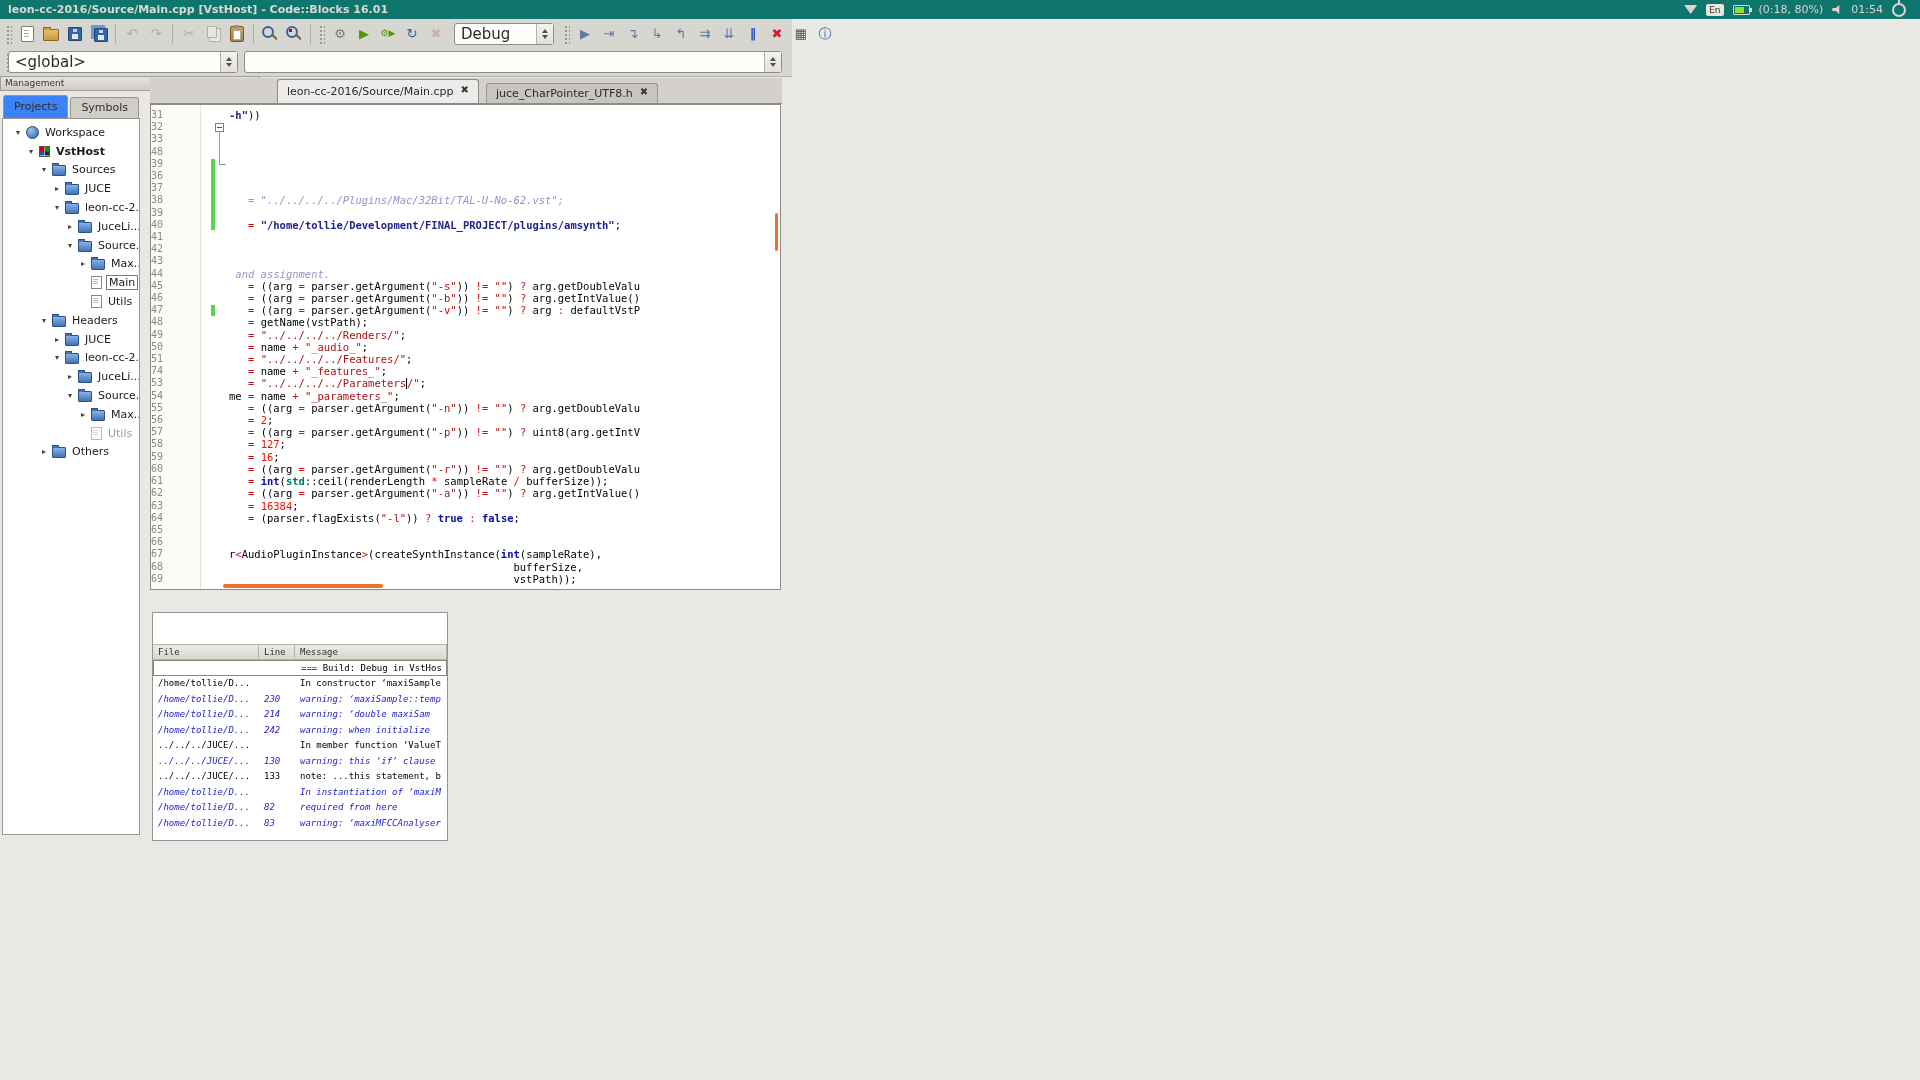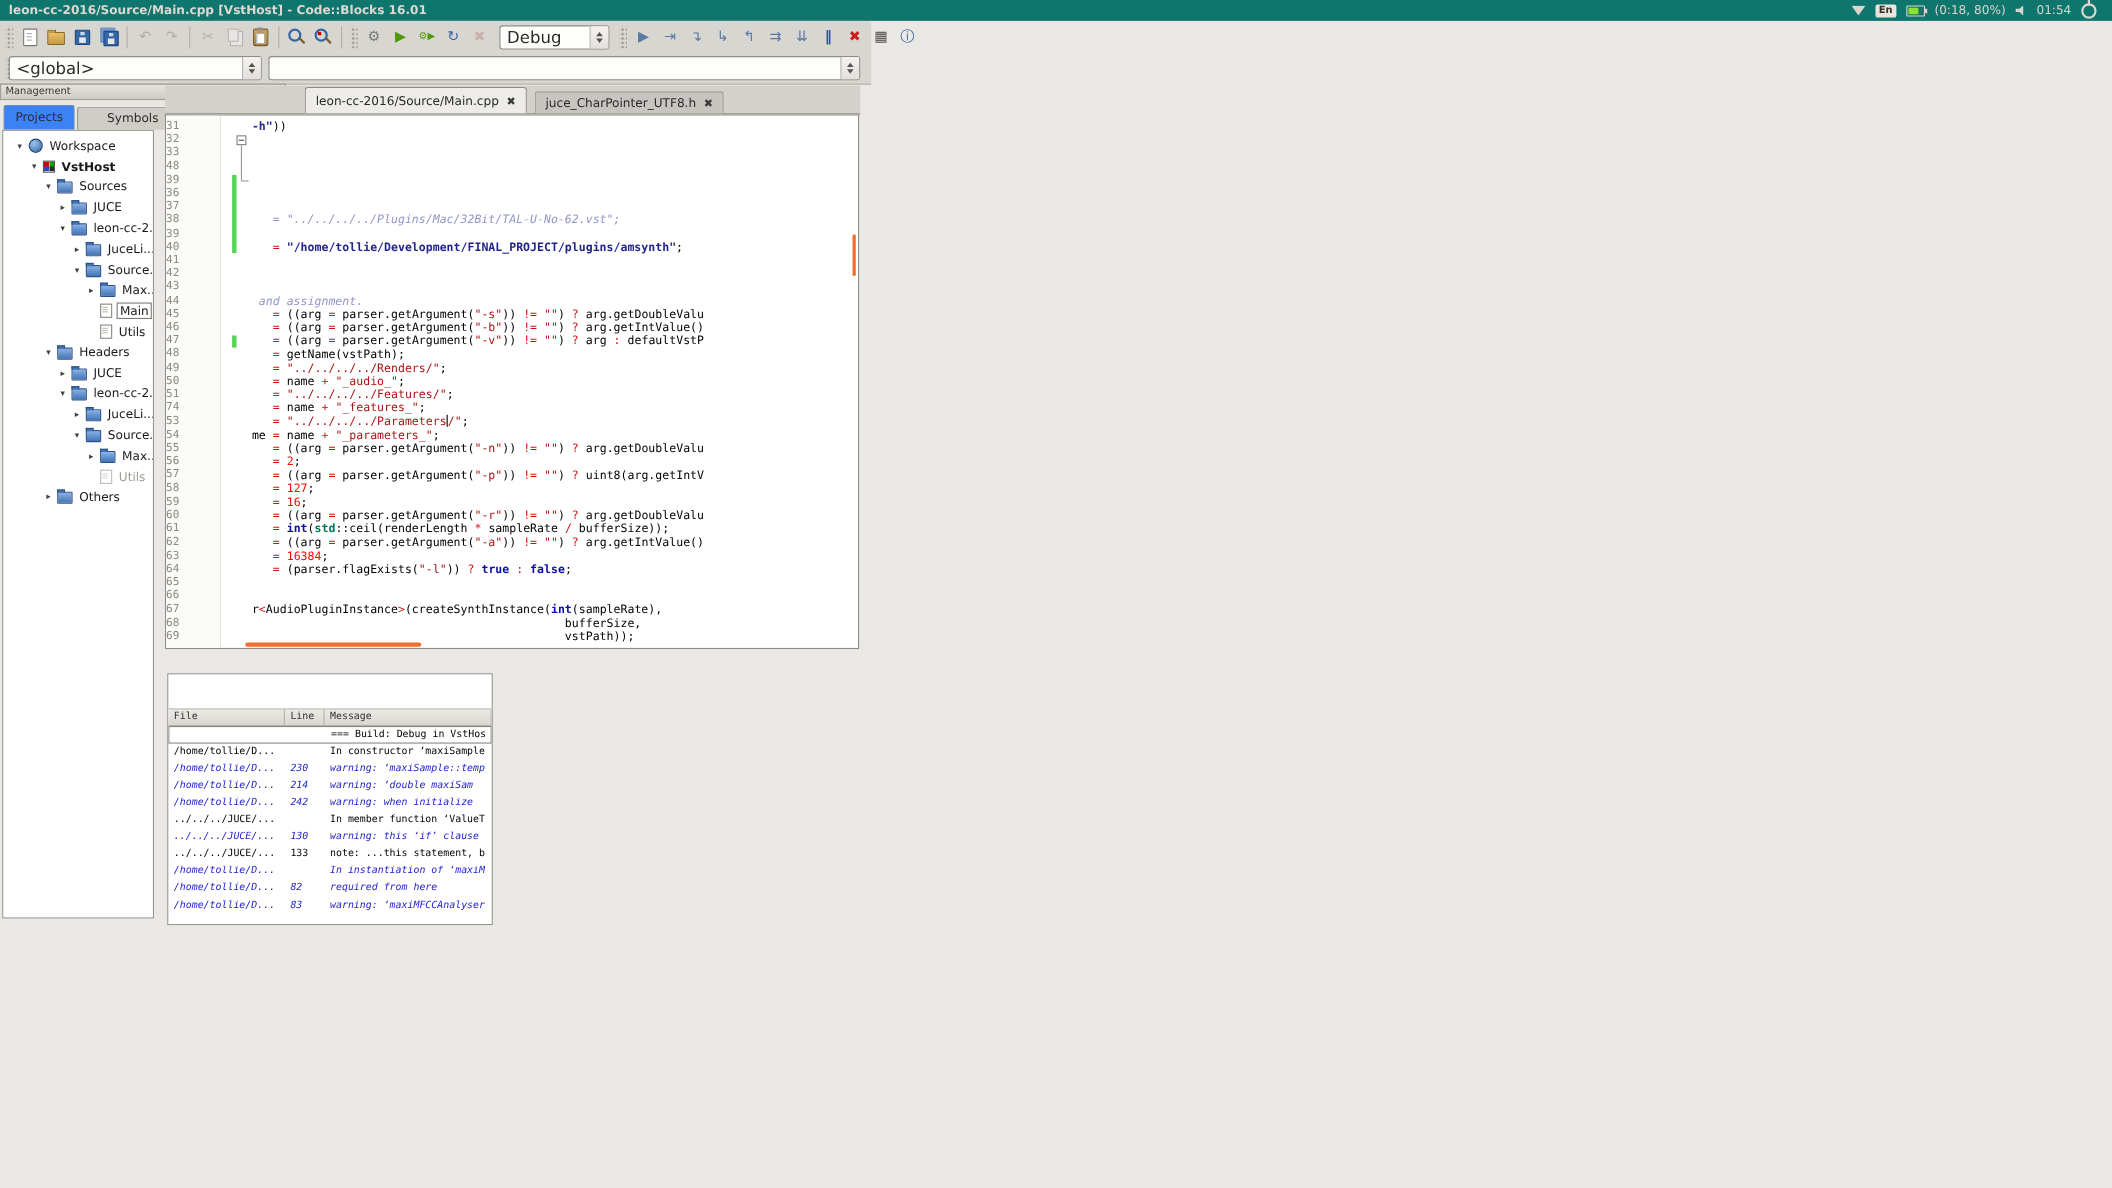--- a/index.html
+++ b/index.html
@@ -4,21 +4,21 @@
 <style>
   html,body{margin:0;padding:0}
   body{width:1920px;height:1080px;background:#e9e8e4;position:relative;overflow:hidden;
        font-family:"DejaVu Sans",sans-serif;color:#222}
   
   #titlebar{position:absolute;left:0;top:0;width:1920px;height:19px;background:#0f766e;
             display:flex;align-items:center;gap:9px;padding:0 14px 0 8px;box-sizing:border-box}
   #titlebar .title{color:#dcd9d2;font-size:11px;font-weight:bold;margin-right:auto;white-space:nowrap}
   #titlebar .traytxt{color:#d9d6cf;font-size:11px;white-space:nowrap}
   .wifi{width:13px;height:9px;background:#d9d6cf;clip-path:polygon(50% 100%,0 0,100% 0)}
-  .kbd{background:#e8e5de;color:#33322e;font-size:9px;font-weight:bold;border-radius:2px;padding:0 3px;line-height:12px}
+  .kbd{background:#e8e5de;color:#33322e;font-size:9px;font-weight:normal;border-radius:2px;padding:0 3px;line-height:12px}
   .batt{width:15px;height:8px;border:1px solid #d9d6cf;border-radius:1px;position:relative}
   .batt::before{content:"";position:absolute;left:1px;top:1px;bottom:1px;width:9px;background:#8ae234}
   .batt::after{content:"";position:absolute;right:-3px;top:2px;width:2px;height:4px;background:#d9d6cf}
   .vol{width:10px;height:10px;background:#d9d6cf;clip-path:polygon(0 35%,35% 35%,70% 5%,70% 95%,35% 65%,0 65%)}
   .gear{width:10px;height:10px;border:2px solid #d9d6cf;border-radius:50%;position:relative}
   .gear::before{content:"";position:absolute;left:50%;top:-5px;width:2px;height:5px;background:#d9d6cf;transform:translateX(-50%)}
   
   #toolbar1{position:absolute;left:0;top:19px;width:792px;height:29px;background:#d8d6d1;
             display:flex;align-items:center;padding-left:2px;box-sizing:border-box}
   #toolbar2{position:absolute;left:0;top:48px;width:792px;height:29px;background:#d8d6d1;
@@ -52,21 +52,21 @@
   .combo-btn .dn{width:0;height:0;border-left:3px solid transparent;border-right:3px solid transparent;border-top:4px solid #55524c}
   .tb-combo{width:100px;margin:0 6px}
   #combo-scope{position:absolute;left:8px;top:3px;width:230px}
   #combo-func{position:absolute;left:244px;top:3px;width:538px}
   
   #mgmt-caption{position:absolute;left:0;top:76px;width:260px;height:15px;background:linear-gradient(#e6e3de,#cfccc6);
       border:1px solid #a19e98;box-sizing:border-box;font-size:9px;color:#3a3a36;line-height:13px;padding-left:4px}
   #mgmt-close{position:absolute;right:3px;top:2px;width:11px;height:11px;border:1px solid #8a8780;background:#d8d5d0;
       font-size:7px;line-height:9px;text-align:center;color:#44423e;box-sizing:border-box}
   #mgmt-tabs{position:absolute;left:3px;top:93px;height:25px;display:flex;align-items:flex-end}
-  .ptab{font-size:11px;padding:3px 26px 4px;background:#d0cdc8;border:1px solid #9a9791;border-bottom:none;
+  .ptab{font-size:11px;padding:3px 10px 4px;background:#d0cdc8;border:1px solid #9a9791;border-bottom:none;
         border-radius:3px 3px 0 0;margin-right:2px;color:#2e2d2a}
   .ptab.act{background:#3b82f6;padding:4px 10px 5px}
   #tree{position:absolute;left:2px;top:118px;width:138px;height:717px;background:#fff;border:1px solid #9a9791;
         box-sizing:border-box;overflow:hidden;padding-top:4px}
   .tree-row{display:flex;align-items:center;height:18.8px;font-size:11px;color:#1a1a18;white-space:nowrap}
   .tree-arrow{width:14px;font-size:8px;color:#44423e;flex:none;text-align:center}
   .tri{display:inline-block;position:relative;flex:none;margin-left:1px}
   .tri-workspace{width:11px;height:11px;border-radius:50%;background:radial-gradient(circle at 35% 30%,#9cc4ee,#31639c);border:1px solid #1d4678}
   .tri-project{width:11px;height:11px;border:1px solid #555;box-sizing:border-box;background:
       linear-gradient(#d40000,#d40000) left top,linear-gradient(#00a000,#00a000) right top,
@@ -77,21 +77,21 @@
   .tri-file{width:9px;height:11px;background:#fff;border:1px solid #8a8780}
   .tri-file::after{content:"";position:absolute;left:1px;top:2px;width:5px;height:1px;background:#c0bdb7;box-shadow:0 2px 0 #c0bdb7,0 4px 0 #c0bdb7}
   .tree-label{margin-left:4px;padding:0 2px;overflow:hidden}
   .tl-bold{font-weight:bold}
   .tl-sel{border:1px solid #7d7a74}
   .tl-gray{color:#a09d97}
   .tl-gray+.tri-file, .tgray-ico{opacity:.55}
   
   #etabbar{position:absolute;left:150px;top:78px;width:632px;height:26px;background:#d4d1cc;
            border-bottom:1px solid #8e8b85;box-sizing:border-box;display:flex;align-items:flex-end;padding-left:127px}
-  .etab{display:flex;align-items:flex-end;gap:7px;font-size:11px;color:#2a2a28;background:#c8c5c0;
+  .etab{display:flex;align-items:flex-start;gap:7px;font-size:11px;color:#2a2a28;background:#c8c5c0;
         border:1px solid #9a9791;border-bottom:none;border-radius:3px 3px 0 0;padding:3px 9px;margin-right:7px;white-space:nowrap}
   .etab.act{background:#edecea;padding:5px 9px;border-color:#8e8b85}
   .etab-close{font-size:10px;color:#3a3a36;line-height:1}
   #editor{position:absolute;left:150px;top:104px;width:631px;height:486px;background:#fff;
           border:1px solid #8e8b85;box-sizing:border-box;overflow:hidden}
   #gutter{position:absolute;left:0;top:0;bottom:0;width:50px;background:#fbfbf8;border-right:1px solid #e6e4df;
           box-sizing:border-box;padding-top:4px;text-align:left}
   .gut-line{height:12.217px;line-height:12.217px;font-family:"DejaVu Sans Mono",monospace;font-size:10px;color:#8b887e;padding-right:6px}
   #code{position:absolute;left:78px;top:0;right:2px;bottom:0;padding-top:4px;overflow:hidden}
   .code-line{height:12.217px;line-height:12.217px;font-family:"DejaVu Sans Mono",monospace;font-size:10.5px;white-space:pre}

